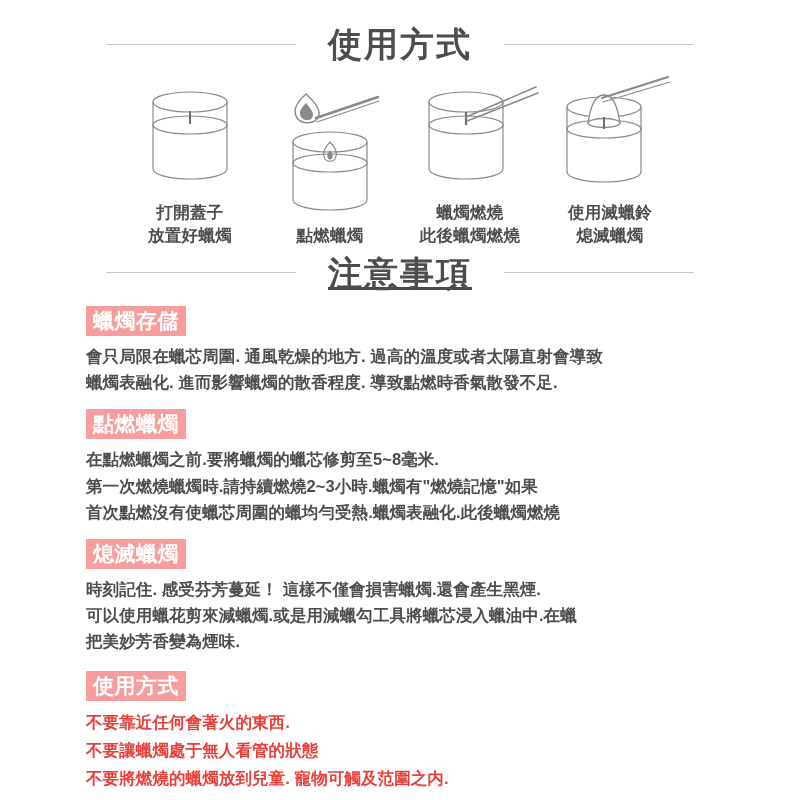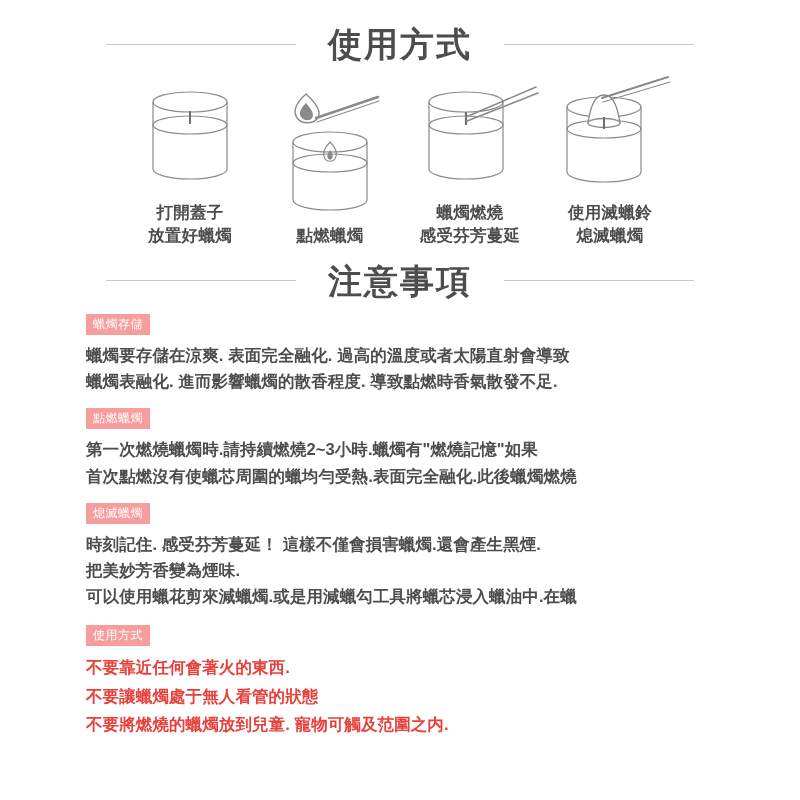--- a/index.html
+++ b/index.html
@@ -36,21 +36,21 @@
     font-size: 34px;
     font-weight: bold;
     letter-spacing: 2px;
     color: #4d4d4d;
     line-height: 1;
     white-space: nowrap;
     flex: 0 0 auto;
   }
 
   #usage-head { margin-top: 27px; }
-  #notes-head { margin-top: 16px; }
+  #notes-head { margin-top: 8px; text-decoration: underline; }
 
   
   .steps {
     display: flex;
     justify-content: center;
     align-items: flex-end;
     margin-top: 6px;
     padding: 0 60px;
     font-family: Liberation Serif, serif;
   }
@@ -81,22 +81,22 @@
   
   .notes {
     padding: 0 0 0 86px;
     margin-top: 16px;
   }
   .note-block { margin-bottom: 4px; }
   .badge {
     display: inline-block;
     background: #f79d9d;
     color: #ffffff;
-    font-size: 12px;
-    font-weight: normal;
+    font-size: 21px;
+    font-weight: bold;
     line-height: 1;
     padding: 4px 7px 5px 7px;
     letter-spacing: 0.5px;
     margin-bottom: 7px;
   }
   .note-lines {
     font-size: 16.5px;
     font-weight: bold;
     line-height: 1.59;
     color: #4d4d4d;
@@ -179,21 +179,21 @@
         <line x1="66" y1="45" x2="66" y2="58" stroke="#6d6d6d" stroke-width="2.2"></line>
 
         <g stroke="#8a8a8a" stroke-linecap="round">
           <line x1="66" y1="50" x2="136" y2="20" stroke-width="1.6"></line>
           <line x1="67" y1="54" x2="138" y2="26" stroke-width="1.6"></line>
         </g>
       </svg>
     </div>
     <div class="step-caption">
       <div>蠟燭燃燒</div>
-      <div>感受芬芳蔓延</div>
+      <div>此後蠟燭燃燒</div>
     </div>
   </div>
 
   <div class="step">
     <div class="step-art">
       <svg width="140" height="125" viewBox="0 0 140 125">
         <g fill="none" stroke="#8a8a8a" stroke-width="1.2">
           <ellipse cx="64" cy="40" rx="37" ry="10"></ellipse>
           <path d="M27 40 L27 105 A37 10 0 0 0 101 105 L101 40"></path>
           <ellipse cx="64" cy="62" rx="37" ry="9"></ellipse>
@@ -223,39 +223,40 @@
   <span class="rule left"></span>
   <span class="section-title">注意事項</span>
   <span class="rule right"></span>
 </div>
 
 <div class="notes">
 
   <div class="note-block" id="block-storage">
     <span class="badge">蠟燭存儲</span>
     <div class="note-lines">
-      <p>蠟燭要存儲在涼爽. 表面完全融化. 過高的溫度或者太陽直射會導致</p>
+      <p>會只局限在蠟芯周圍. 通風乾燥的地方. 過高的溫度或者太陽直射會導致</p>
       <p>蠟燭表融化. 進而影響蠟燭的散香程度. 導致點燃時香氣散發不足.</p>
     </div>
   </div>
 
   <div class="note-block" id="block-light">
     <span class="badge">點燃蠟燭</span>
     <div class="note-lines">
+      <p>在點燃蠟燭之前.要將蠟燭的蠟芯修剪至5~8毫米.</p>
       <p>第一次燃燒蠟燭時.請持續燃燒2~3小時.蠟燭有"燃燒記憶"如果</p>
-      <p>首次點燃沒有使蠟芯周圍的蠟均勻受熱.表面完全融化.此後蠟燭燃燒</p>
+      <p>首次點燃沒有使蠟芯周圍的蠟均勻受熱.蠟燭表融化.此後蠟燭燃燒</p>
     </div>
   </div>
 
   <div class="note-block" id="block-extinguish">
     <span class="badge">熄滅蠟燭</span>
     <div class="note-lines">
       <p>時刻記住. 感受芬芳蔓延！ 這樣不僅會損害蠟燭.還會產生黑煙.</p>
+      <p>可以使用蠟花剪來減蠟燭.或是用減蠟勾工具將蠟芯浸入蠟油中.在蠟</p>
       <p>把美妙芳香變為煙味.</p>
-      <p>可以使用蠟花剪來減蠟燭.或是用減蠟勾工具將蠟芯浸入蠟油中.在蠟</p>
     </div>
   </div>
 
   <div class="note-block" id="block-safety">
     <span class="badge">使用方式</span>
     <div class="note-lines danger">
       <p>不要靠近任何會著火的東西.</p>
       <p>不要讓蠟燭處于無人看管的狀態</p>
       <p>不要將燃燒的蠟燭放到兒童. 寵物可觸及范圍之内.</p>
     </div>

